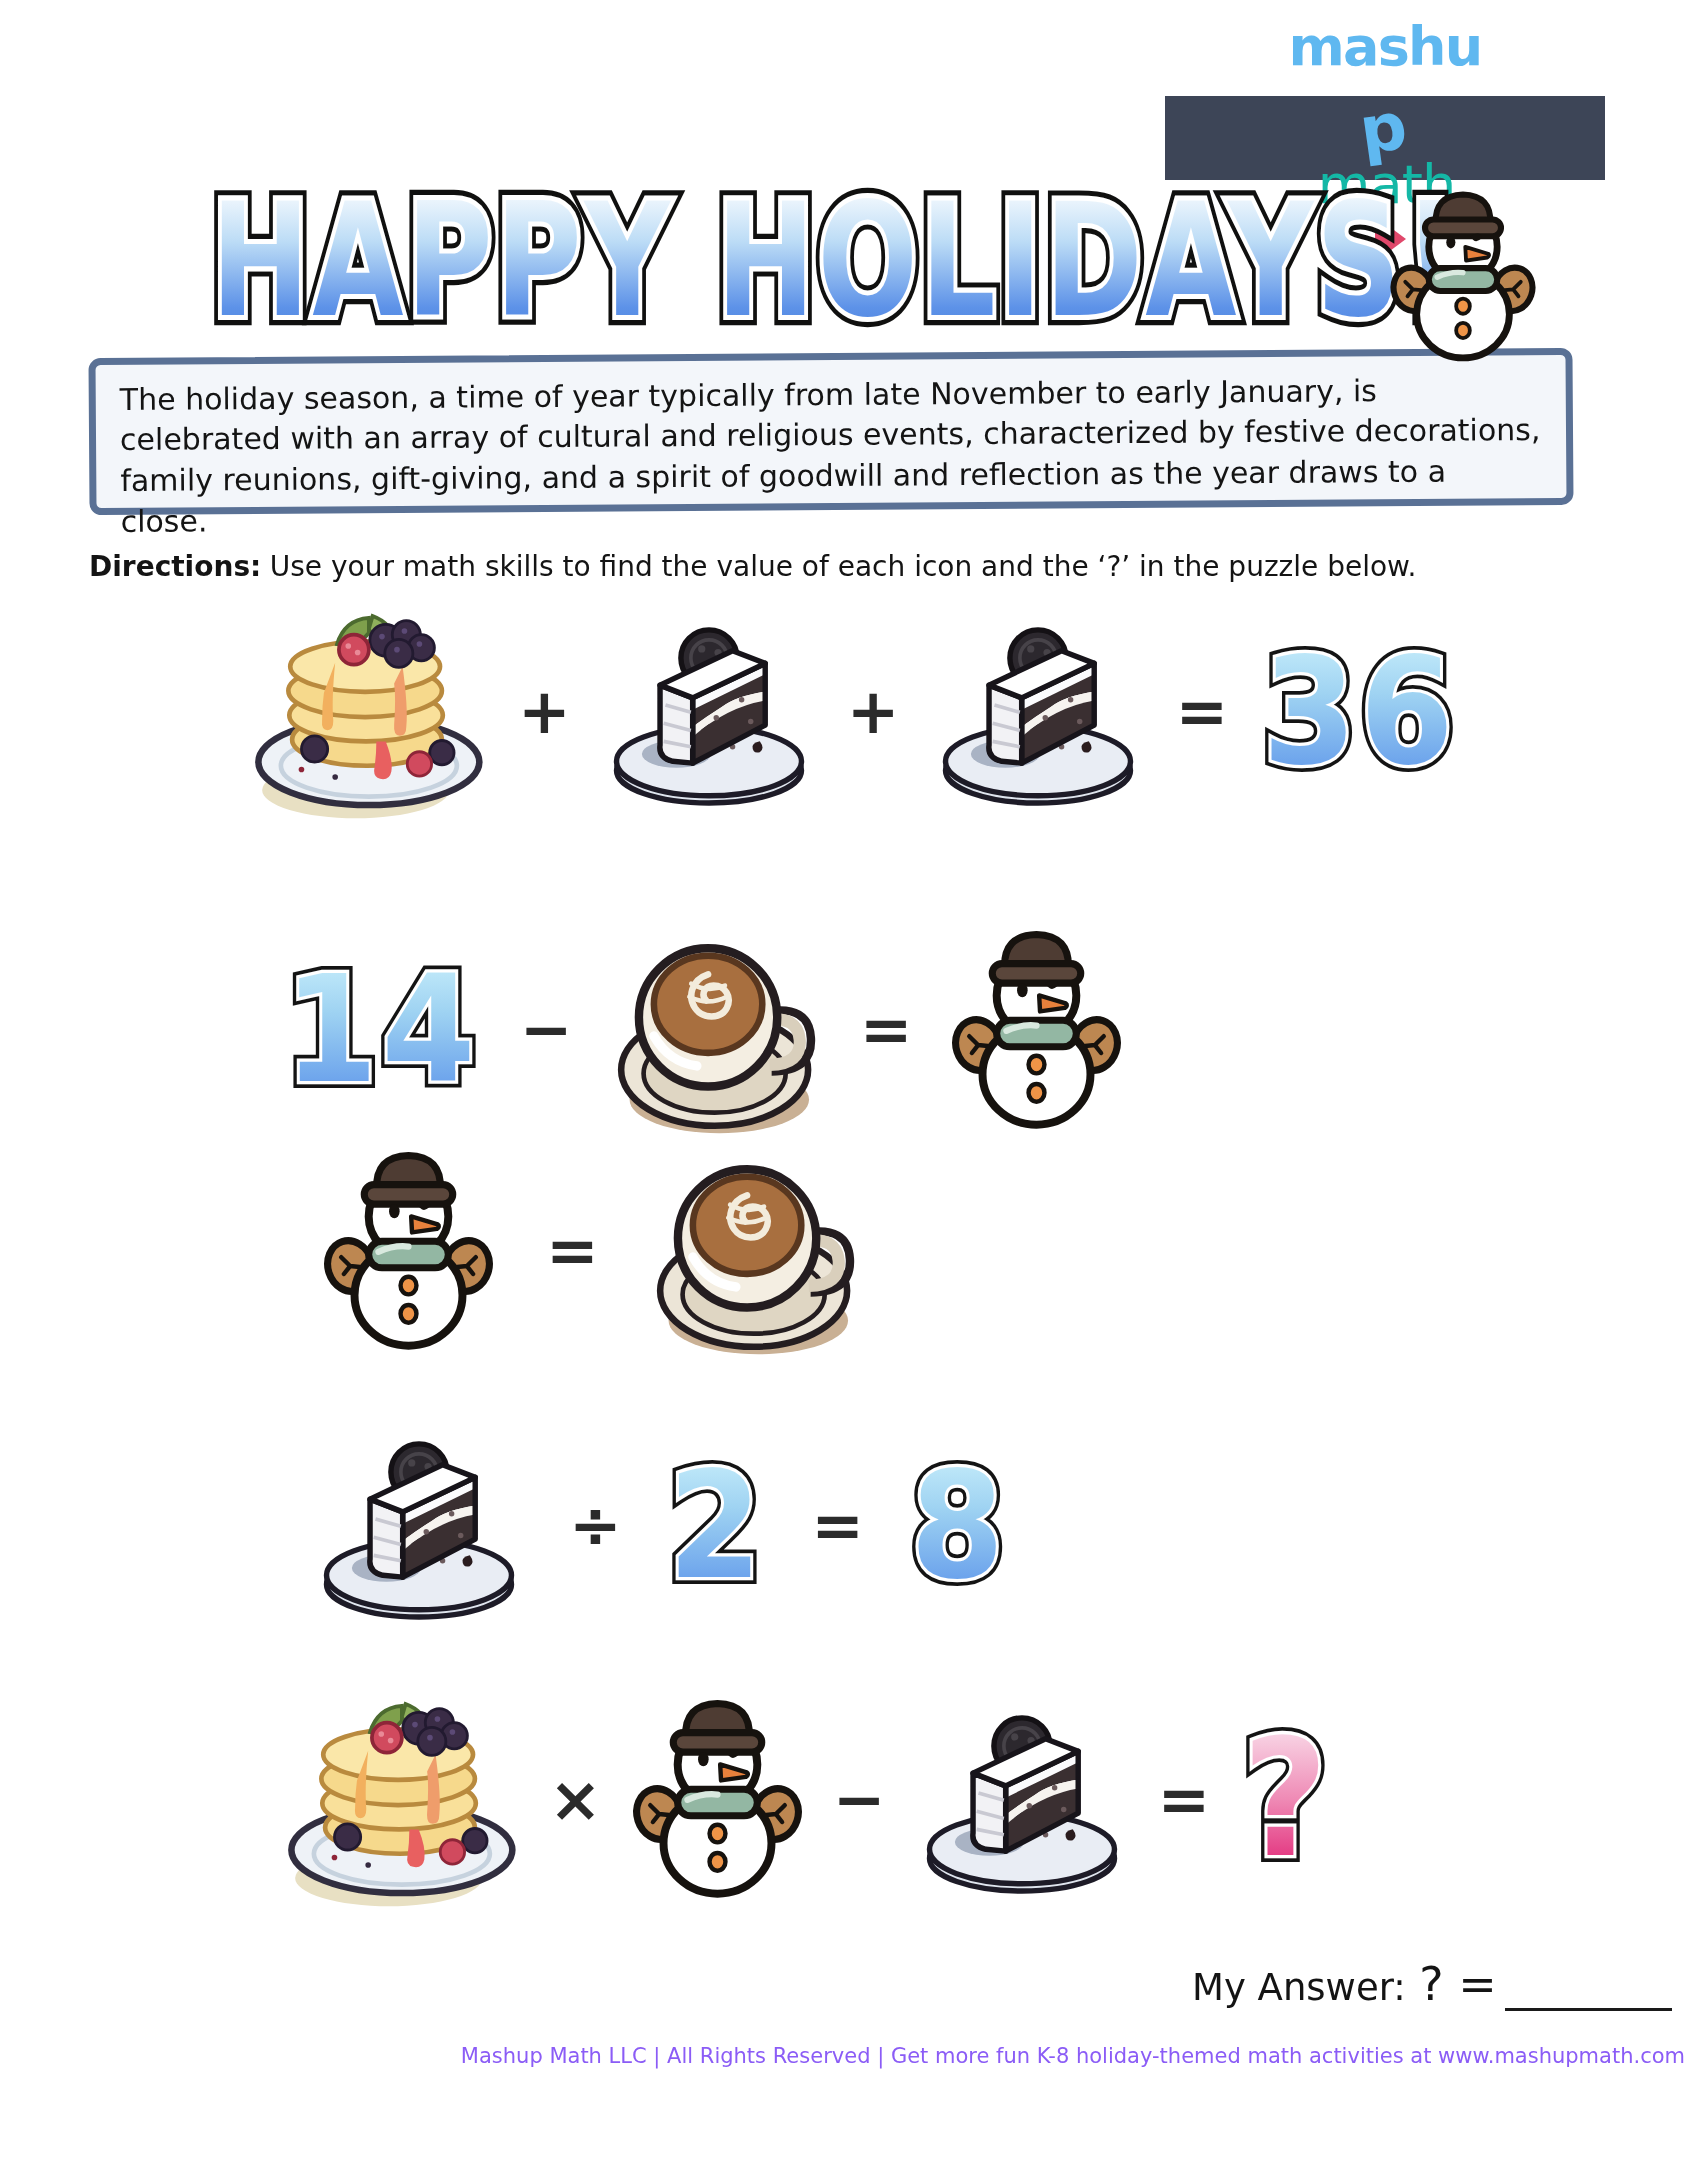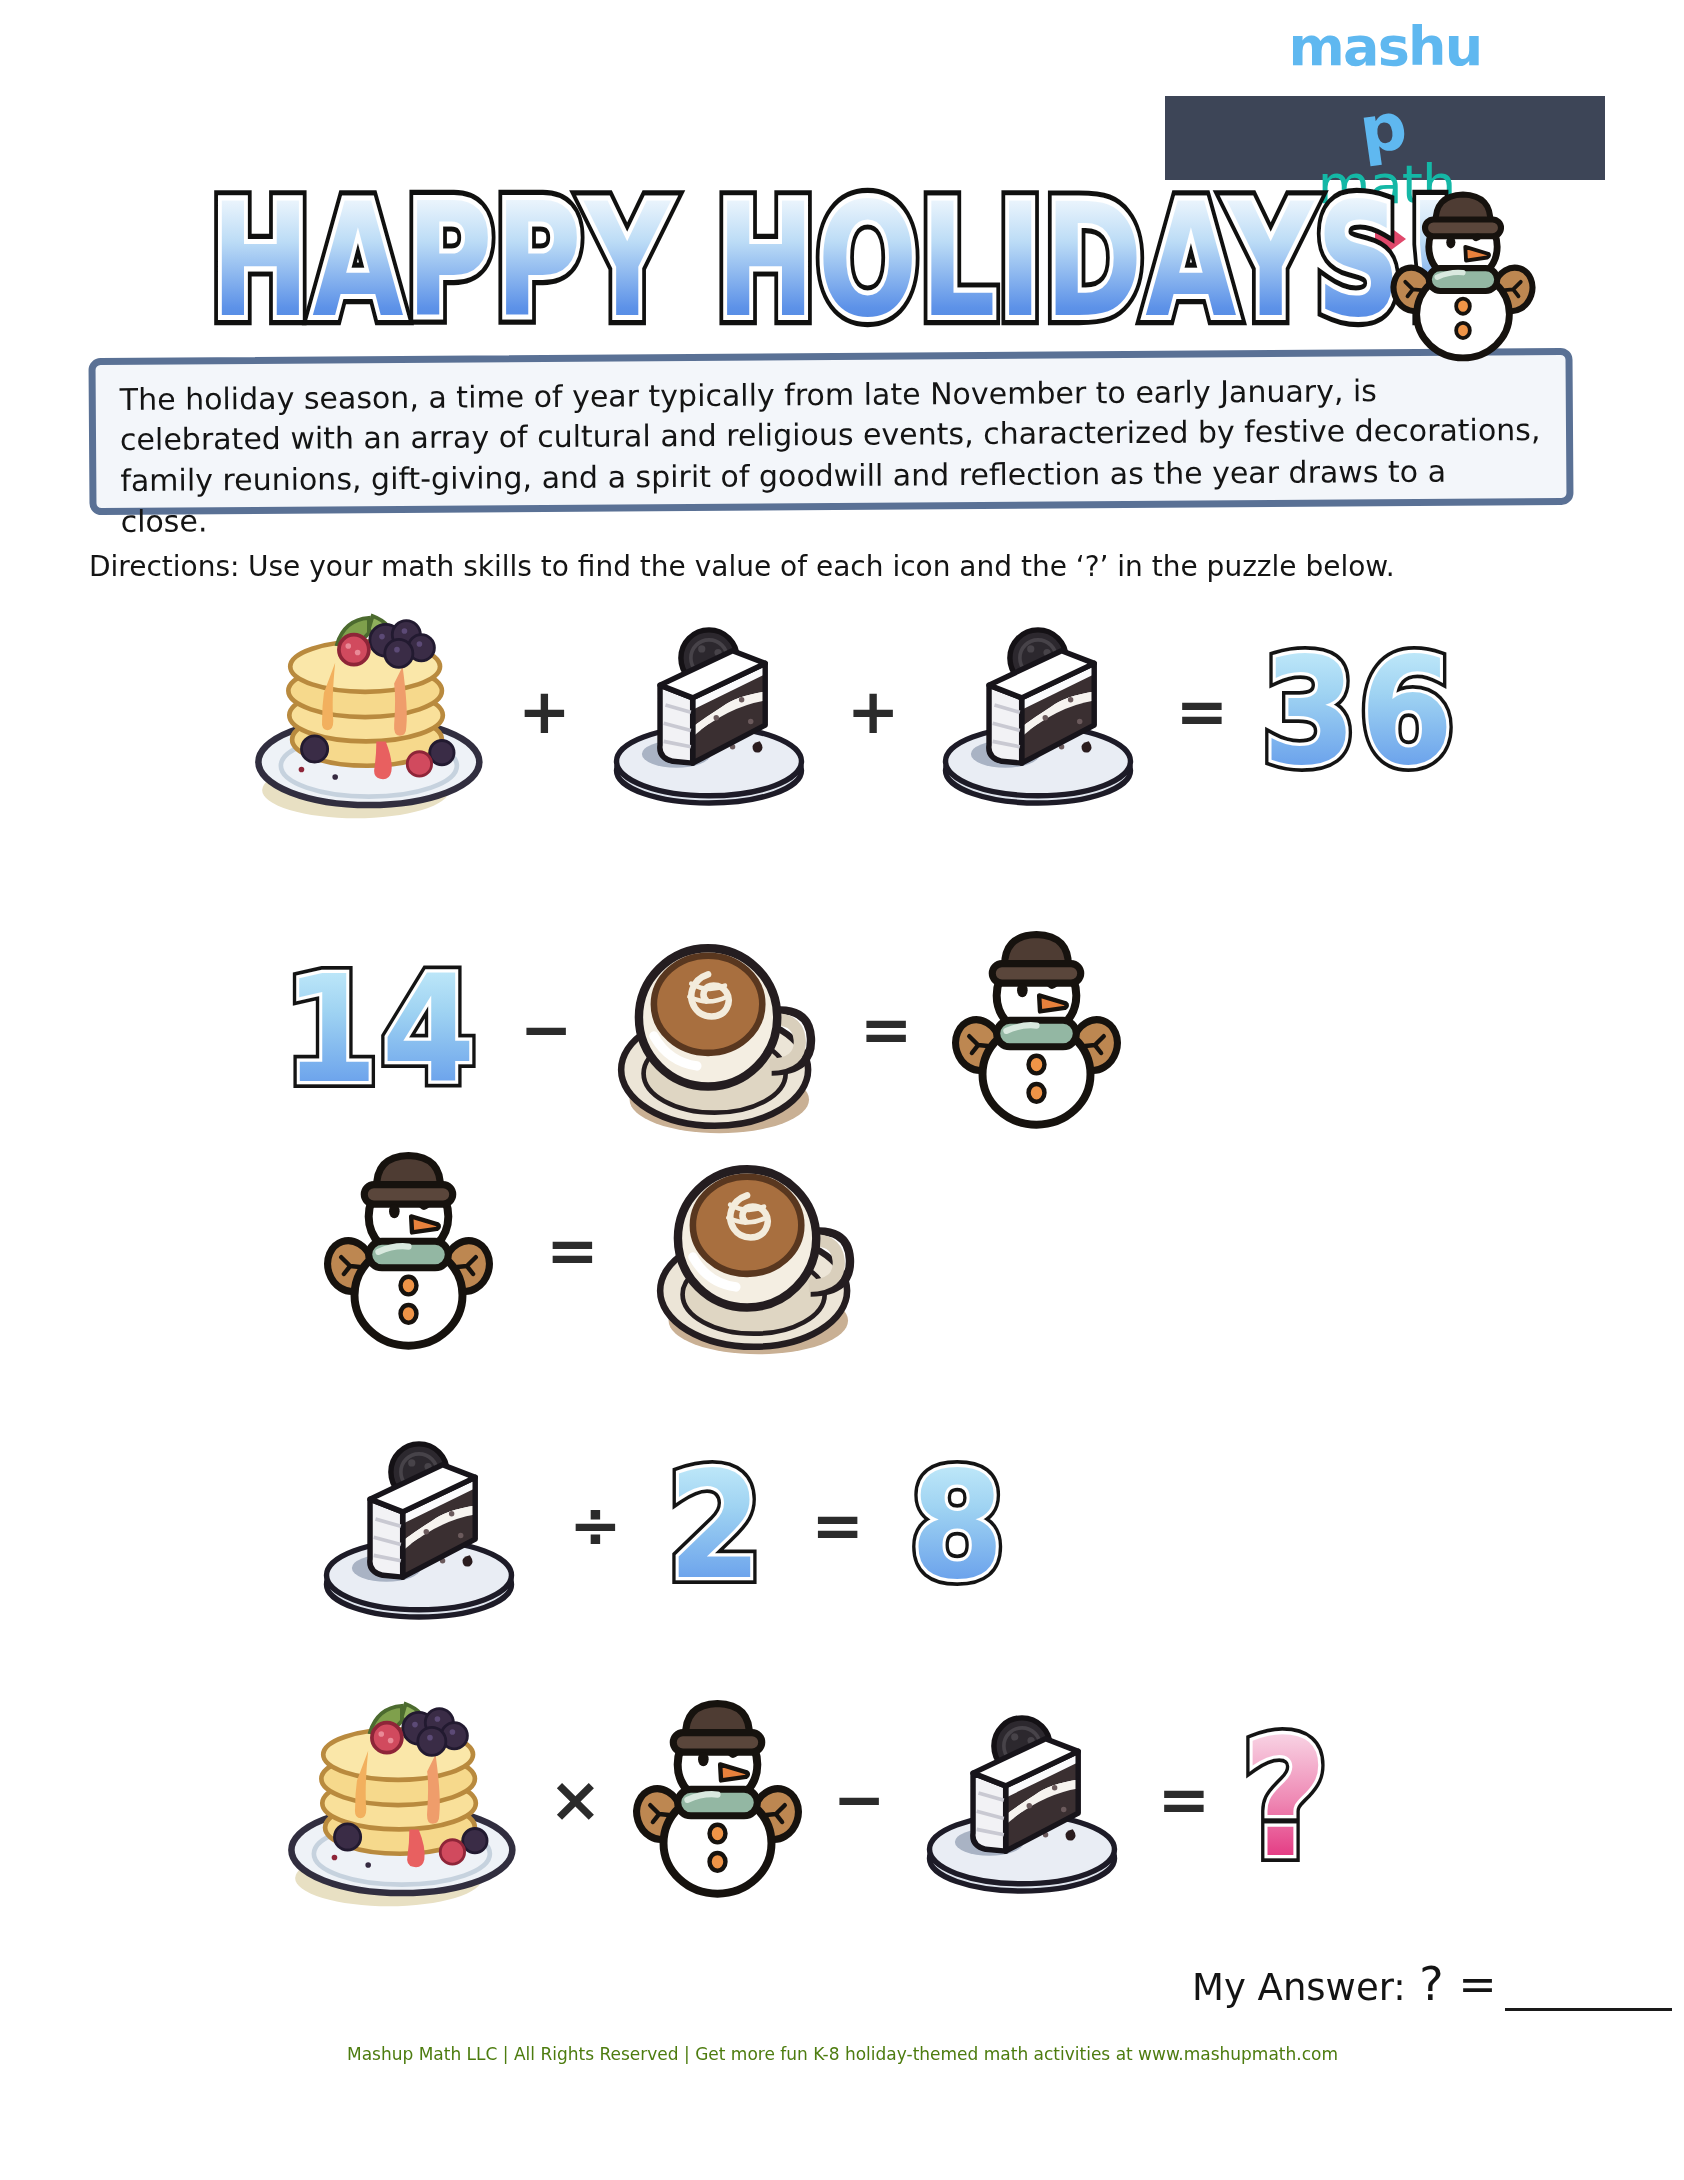--- a/index.html
+++ b/index.html
@@ -46,21 +46,21 @@
   }
   .title-snowman{position:absolute; left:1387px; top:189px; width:152px; height:175px; z-index:5;}
 
   
   .intro-box{position:absolute; left:89px; top:353px; width:1484px; height:157px; box-sizing:border-box;
              background:#f3f6fa; border:7.7px solid #5a7195; border-radius:12px; transform:rotate(-0.4deg); z-index:1;}
   .intro-text{margin:0; padding:14.5px 24px; font-size:30px; line-height:1.36; font-weight:500; color:#141414;}
 
   
   .directions{position:absolute; left:89px; top:550px; font-size:28px; white-space:nowrap;}
-  .directions-label{font-weight:normal; margin-right:8.5px;}
+  .directions-label{font-weight:bold; margin-right:8.5px;}
 
   
   .puzzle{position:absolute; inset:0;}
   .eq-row{position:absolute; display:flex; align-items:center;}
   .eq-row-1{left:245px; top:601px;  gap:29px;}
   .eq-row-2{left:279px; top:922px; gap:36px;}
   .eq-row-3{left:320px; top:1143px; gap:49px;}
   .eq-row-4{left:310px; top:1423px; gap:41px;}
   .eq-row-5{left:278px; top:1689px; gap:27px;}
   .icon-wrap{display:inline-flex;}
@@ -68,21 +68,21 @@
   .icon-pancakes svg{width:244px; height:220px;}
   .icon-cake svg{width:218px; height:204px;}
   .icon-coffee svg{width:215px; height:215px;}
   .icon-snowman svg{width:177px; height:204px;}
   .op{font-size:63px; font-weight:bold; color:#2b2b2b; line-height:1;}
 
   
   .answer-row{position:absolute; left:1184px; top:1957px; font-size:37px; white-space:nowrap;margin-left:8px;}
   .answer-q{font-size:46px; font-weight:500; margin-left:13.6px;}
   .answer-line{display:inline-block; width:167px; height:39px; border-bottom:3.4px solid #1a1a1a; margin-left:8.5px; vertical-align:bottom;}
-  .footer{position:absolute; left:0; top:2044px; width:100%; text-align:center; font-size:17px; color:#4d7c0f;}
+  .footer{position:absolute; left:0; top:2044px; width:100%; text-align:right; font-size:21px; color:#8b5cf6;}
 </style>
 </head>
 <body>
 
 <svg width="0" height="0" style="position:absolute" aria-hidden="true">
   <defs>
     <g id="sym-snowman">
       <ellipse cx="34" cy="132" rx="25" ry="29" transform="rotate(-18 34 132)" fill="#bd8751" stroke="#16120e" stroke-width="8"></ellipse>
       <ellipse cx="166" cy="132" rx="25" ry="29" transform="rotate(18 166 132)" fill="#bd8751" stroke="#16120e" stroke-width="8"></ellipse>
       <path d="M24 122 l10 10 m0 0 l-7 9 m7 -9 l11 1" stroke="#16120e" stroke-width="5" fill="none" stroke-linecap="round"></path>

